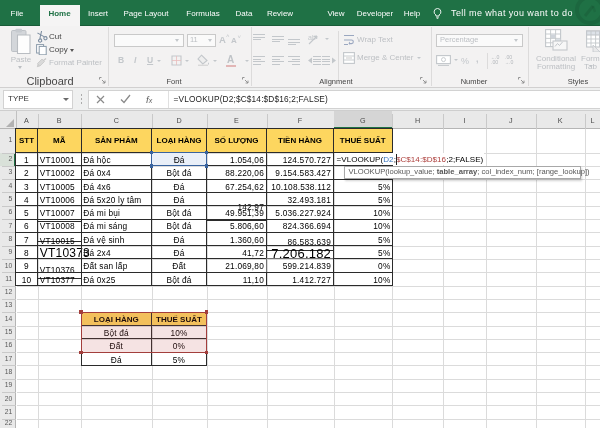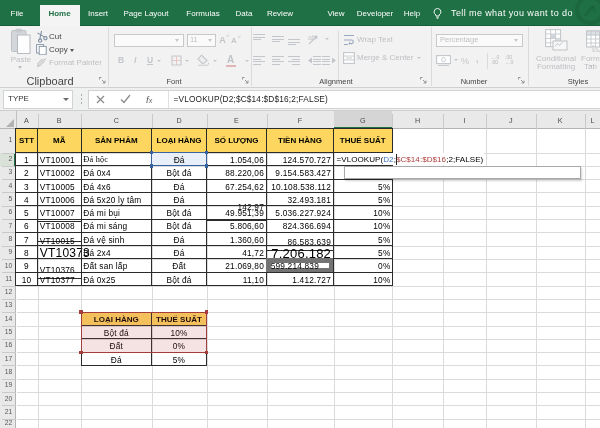--- a/index.html
+++ b/index.html
@@ -315,21 +315,21 @@
 <div style="left:16.5px;top:418.70px;width:583.5px;height:1px;background:#dbdbdb;"></div>
 <div class="t" style="left:15.0px;top:128.00px;width:23.0px;height:25.00px;background:#fdd65f;border:1px solid #2b2b2b;display:flex;align-items:center;font-size:8px;color:#000;letter-spacing:0px;padding-top:1.9px;font-weight:bold;justify-content:center;">STT</div>
 <div class="t" style="left:80.5px;top:128.00px;width:71.5px;height:25.00px;background:#fdd65f;border:1px solid #2b2b2b;display:flex;align-items:center;font-size:8px;color:#000;letter-spacing:0px;padding-top:1.9px;font-weight:bold;justify-content:center;">SẢN PHẨM</div>
 <div class="t" style="left:37.0px;top:128.00px;width:44.5px;height:25.00px;background:#fdd65f;border:1px solid #2b2b2b;display:flex;align-items:center;font-size:8px;color:#000;letter-spacing:0px;padding-top:1.9px;font-weight:bold;justify-content:center;">MÃ</div>
 <div class="t" style="left:151.0px;top:128.00px;width:56.0px;height:25.00px;background:#fdd65f;border:1px solid #2b2b2b;display:flex;align-items:center;font-size:8px;color:#000;letter-spacing:0px;padding-top:1.9px;font-weight:bold;justify-content:center;">LOẠI HÀNG</div>
 <div class="t" style="left:206.0px;top:128.00px;width:61.0px;height:25.00px;background:#fdd65f;border:1px solid #2b2b2b;display:flex;align-items:center;font-size:8px;color:#000;letter-spacing:0px;padding-top:1.9px;font-weight:bold;justify-content:center;">SỐ LƯỢNG</div>
 <div class="t" style="left:266.0px;top:128.00px;width:68.0px;height:25.00px;background:#fdd65f;border:1px solid #2b2b2b;display:flex;align-items:center;font-size:8px;color:#000;letter-spacing:0px;padding-top:1.9px;font-weight:bold;justify-content:center;">TIỀN HÀNG</div>
 <div class="t" style="left:333.0px;top:128.00px;width:59.5px;height:25.00px;background:#fdd65f;border:1px solid #2b2b2b;display:flex;align-items:center;font-size:8px;color:#000;letter-spacing:0px;padding-top:1.9px;font-weight:bold;justify-content:center;">THUẾ SUẤT</div>
 <div class="t" style="left:15.0px;top:152.00px;width:23.0px;height:14.31px;border:1px solid #2b2b2b;display:flex;align-items:center;font-size:8.3px;color:#000;letter-spacing:0.2px;padding-top:1.9px;justify-content:center;">1</div>
 <div class="t" style="left:37.0px;top:152.00px;width:44.5px;height:14.31px;border:1px solid #2b2b2b;display:flex;align-items:center;font-size:8.3px;color:#000;letter-spacing:0.2px;padding-top:1.9px;justify-content:flex-start;padding-left:1.8px;">VT10001</div>
-<div class="t" style="left:80.5px;top:152.00px;width:71.5px;height:14.31px;border:1px solid #2b2b2b;display:flex;align-items:center;font-size:8.3px;color:#000;letter-spacing:0.2px;padding-top:1.9px;justify-content:flex-start;padding-left:1.8px;font-family:Liberation Serif, serif;">Đá hộc</div>
+<div class="t" style="left:80.5px;top:152.00px;width:71.5px;height:14.31px;border:1px solid #2b2b2b;display:flex;align-items:center;font-size:8.3px;color:#000;letter-spacing:0.2px;padding-top:1.9px;justify-content:flex-start;padding-left:1.8px;">Đá hộc</div>
 <div class="t" style="left:151.0px;top:152.00px;width:56.0px;height:14.31px;border:1px solid #2b2b2b;display:flex;align-items:center;font-size:8.3px;color:#000;letter-spacing:0.2px;padding-top:1.9px;justify-content:center;">Đá</div>
 <div class="t" style="left:206.0px;top:152.00px;width:61.0px;height:14.31px;border:1px solid #2b2b2b;display:flex;align-items:center;font-size:8.3px;color:#000;letter-spacing:0.2px;padding-top:1.9px;justify-content:flex-end;padding-right:2px;">1.054,06</div>
 <div class="t" style="left:266.0px;top:152.00px;width:68.0px;height:14.31px;border:1px solid #2b2b2b;display:flex;align-items:center;font-size:8.3px;color:#000;letter-spacing:0.2px;padding-top:1.9px;justify-content:flex-end;padding-right:2px;">124.570.727</div>
 <div class="t" style="left:333.0px;top:152.00px;width:59.5px;height:14.31px;border:1px solid #2b2b2b;display:flex;align-items:center;font-size:8.3px;color:#000;letter-spacing:0.2px;padding-top:1.9px;justify-content:flex-end;padding-right:1.0px;"></div>
 <div class="t" style="left:15.0px;top:165.31px;width:23.0px;height:14.31px;border:1px solid #2b2b2b;display:flex;align-items:center;font-size:8.3px;color:#000;letter-spacing:0.2px;padding-top:1.9px;justify-content:center;">2</div>
 <div class="t" style="left:37.0px;top:165.31px;width:44.5px;height:14.31px;border:1px solid #2b2b2b;display:flex;align-items:center;font-size:8.3px;color:#000;letter-spacing:0.2px;padding-top:1.9px;justify-content:flex-start;padding-left:1.8px;">VT10002</div>
 <div class="t" style="left:80.5px;top:165.31px;width:71.5px;height:14.31px;border:1px solid #2b2b2b;display:flex;align-items:center;font-size:8.3px;color:#000;letter-spacing:0.2px;padding-top:1.9px;justify-content:flex-start;padding-left:1.8px;">Đá 0x4</div>
 <div class="t" style="left:151.0px;top:165.31px;width:56.0px;height:14.31px;border:1px solid #2b2b2b;display:flex;align-items:center;font-size:8.3px;color:#000;letter-spacing:0.2px;padding-top:1.9px;justify-content:center;">Bột đá</div>
 <div class="t" style="left:206.0px;top:165.31px;width:61.0px;height:14.31px;border:1px solid #2b2b2b;display:flex;align-items:center;font-size:8.3px;color:#000;letter-spacing:0.2px;padding-top:1.9px;justify-content:flex-end;padding-right:2px;">88.220,06</div>
 <div class="t" style="left:266.0px;top:165.31px;width:68.0px;height:14.31px;border:1px solid #2b2b2b;display:flex;align-items:center;font-size:8.3px;color:#000;letter-spacing:0.2px;padding-top:1.9px;justify-content:flex-end;padding-right:2px;">9.154.583.427</div>
@@ -374,21 +374,21 @@
 <div class="t" style="left:80.5px;top:245.17px;width:71.5px;height:14.31px;border:1px solid #2b2b2b;display:flex;align-items:center;font-size:8.3px;color:#000;letter-spacing:0.2px;padding-top:1.9px;justify-content:flex-start;padding-left:1.8px;">Đá 2x4</div>
 <div class="t" style="left:151.0px;top:245.17px;width:56.0px;height:14.31px;border:1px solid #2b2b2b;display:flex;align-items:center;font-size:8.3px;color:#000;letter-spacing:0.2px;padding-top:1.9px;justify-content:center;">Đá</div>
 <div class="t" style="left:206.0px;top:245.17px;width:61.0px;height:14.31px;border:1px solid #2b2b2b;display:flex;align-items:center;font-size:8.3px;color:#000;letter-spacing:0.2px;padding-top:1.9px;justify-content:flex-end;padding-right:2px;">41,72</div>
 <div class="t" style="left:266.0px;top:245.17px;width:68.0px;height:14.31px;border:1px solid #2b2b2b;display:flex;align-items:center;font-size:13px;color:#000;letter-spacing:0.2px;padding-top:1.9px;justify-content:flex-end;padding-right:2px;">7.206.182</div>
 <div class="t" style="left:333.0px;top:245.17px;width:59.5px;height:14.31px;border:1px solid #2b2b2b;display:flex;align-items:center;font-size:8.3px;color:#000;letter-spacing:0.2px;padding-top:1.9px;justify-content:flex-end;padding-right:1.0px;">5%</div>
 <div class="t" style="left:15.0px;top:258.48px;width:23.0px;height:14.31px;border:1px solid #2b2b2b;display:flex;align-items:center;font-size:8.3px;color:#000;letter-spacing:0.2px;padding-top:1.9px;justify-content:center;">9</div>
 <div class="t" style="left:37.0px;top:258.48px;width:44.5px;height:21px;border:1px solid #2b2b2b;display:flex;align-items:center;font-size:8.3px;color:#000;letter-spacing:0.2px;padding-top:1.9px;justify-content:flex-start;padding-left:1.8px;">VT10376</div>
 <div class="t" style="left:80.5px;top:258.48px;width:71.5px;height:14.31px;border:1px solid #2b2b2b;display:flex;align-items:center;font-size:8.3px;color:#000;letter-spacing:0.2px;padding-top:1.9px;justify-content:flex-start;padding-left:1.8px;">Đất san lấp</div>
 <div class="t" style="left:151.0px;top:258.48px;width:56.0px;height:14.31px;border:1px solid #2b2b2b;display:flex;align-items:center;font-size:8.3px;color:#000;letter-spacing:0.2px;padding-top:1.9px;justify-content:center;">Đất</div>
 <div class="t" style="left:206.0px;top:258.48px;width:61.0px;height:14.31px;border:1px solid #2b2b2b;display:flex;align-items:center;font-size:8.3px;color:#000;letter-spacing:0.2px;padding-top:1.9px;justify-content:flex-end;padding-right:2px;">21.069,80</div>
-<div class="t" style="left:266.0px;top:258.48px;width:68.0px;height:14.31px;border:5px solid #737373;display:flex;align-items:center;font-size:8.3px;color:#000;letter-spacing:0.2px;padding-top:1.9px;justify-content:flex-end;padding-right:10px;">599.214.839</div>
+<div class="t" style="left:266.0px;top:258.48px;width:68.0px;height:14.31px;border:1px solid #737373;display:flex;align-items:center;font-size:8.3px;color:#000;letter-spacing:0.2px;padding-top:1.9px;justify-content:flex-end;padding-right:2px;">599.214.839</div>
 <div class="t" style="left:333.0px;top:258.48px;width:59.5px;height:14.31px;border:1px solid #2b2b2b;display:flex;align-items:center;font-size:8.3px;color:#000;letter-spacing:0.2px;padding-top:1.9px;justify-content:flex-end;padding-right:1.0px;">0%</div>
 <div class="t" style="left:15.0px;top:271.79px;width:23.0px;height:14.31px;border:1px solid #2b2b2b;display:flex;align-items:center;font-size:8.3px;color:#000;letter-spacing:0.2px;padding-top:1.9px;justify-content:center;">10</div>
 <div class="t" style="left:37.0px;top:271.79px;width:44.5px;height:14.31px;border:1px solid #2b2b2b;display:flex;align-items:center;font-size:8.3px;color:#000;letter-spacing:0.2px;padding-top:1.9px;justify-content:flex-start;padding-left:1.8px;">VT10377</div>
 <div class="t" style="left:80.5px;top:271.79px;width:71.5px;height:14.31px;border:1px solid #2b2b2b;display:flex;align-items:center;font-size:8.3px;color:#000;letter-spacing:0.2px;padding-top:1.9px;justify-content:flex-start;padding-left:1.8px;">Đá 0x25</div>
 <div class="t" style="left:151.0px;top:271.79px;width:56.0px;height:14.31px;border:1px solid #2b2b2b;display:flex;align-items:center;font-size:8.3px;color:#000;letter-spacing:0.2px;padding-top:1.9px;justify-content:center;">Bột đá</div>
 <div class="t" style="left:206.0px;top:271.79px;width:61.0px;height:14.31px;border:1px solid #2b2b2b;display:flex;align-items:center;font-size:8.3px;color:#000;letter-spacing:0.2px;padding-top:1.9px;justify-content:flex-end;padding-right:2px;">11,10</div>
 <div class="t" style="left:266.0px;top:271.79px;width:68.0px;height:14.31px;border:1px solid #2b2b2b;display:flex;align-items:center;font-size:8.3px;color:#000;letter-spacing:0.2px;padding-top:1.9px;justify-content:flex-end;padding-right:2px;">1.412.727</div>
 <div class="t" style="left:333.0px;top:271.79px;width:59.5px;height:14.31px;border:1px solid #2b2b2b;display:flex;align-items:center;font-size:8.3px;color:#000;letter-spacing:0.2px;padding-top:1.9px;justify-content:flex-end;padding-right:1.0px;">10%</div>
 <div class="t" style="left:80.5px;top:311.72px;width:71.5px;height:14.31px;background:#fdd65f;border:1px solid #2b2b2b;display:flex;align-items:center;font-size:8px;color:#000;letter-spacing:0px;padding-top:1.9px;font-weight:bold;justify-content:center;">LOẠI HÀNG</div>
 <div class="t" style="left:151.0px;top:311.72px;width:56.0px;height:14.31px;background:#fdd65f;border:1px solid #2b2b2b;display:flex;align-items:center;font-size:8px;color:#000;letter-spacing:0px;padding-top:1.9px;font-weight:bold;justify-content:center;">THUẾ SUẤT</div>
@@ -405,12 +405,13 @@
 <div style="left:204.9px;top:164.21px;width:3.6px;height:3.6px;background:#39639e;"></div>
 <div style="left:80.5px;top:311.72px;width:126.5px;height:40.93px;background:rgba(193,76,76,0.155);border:1.4px solid #a33e3c;"></div>
 <div style="left:79px;top:310.22px;width:3.6px;height:3.6px;background:#a33e3c;"></div>
 <div style="left:79px;top:350.55px;width:3.6px;height:3.6px;background:#a33e3c;"></div>
 <div style="left:204.9px;top:310.22px;width:3.6px;height:3.6px;background:#a33e3c;"></div>
 <div style="left:204.9px;top:350.55px;width:3.6px;height:3.6px;background:#a33e3c;"></div>
 <div style="left:334.5px;top:153.0px;width:149px;height:12.310000000000002px;background:#fff;"></div>
 <div class="t" style="left:336.5px;top:154.70px;font-size:8.05px;line-height:10px;color:#000;letter-spacing:0.05px;">=VLOOKUP(<span style="color:#3572bc">D2</span>;<span style="color:#ad3f3c">$C$14:$D$16</span>;2;FALSE)</div>
 <div style="left:395.5px;top:154.00px;width:1px;height:10.5px;background:#222;"></div>
 <div style="left:343.5px;top:165.5px;width:237px;height:13px;background:#fff;border:1px solid #a8a8a8;box-shadow:1px 1.5px 2px rgba(0,0,0,0.18);"></div>
+<div class="t" style="left:348.5px;top:168.3px;font-size:7.6px;line-height:8px;color:#575757;">VLOOKUP(lookup_value; <b>table_array</b>; col_index_num; [range_lookup])</div>
 </div>
 </body></html>

